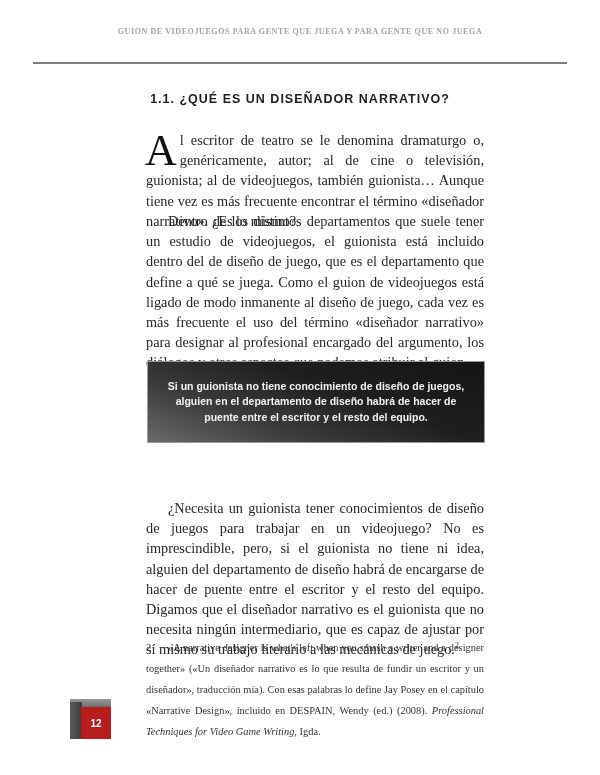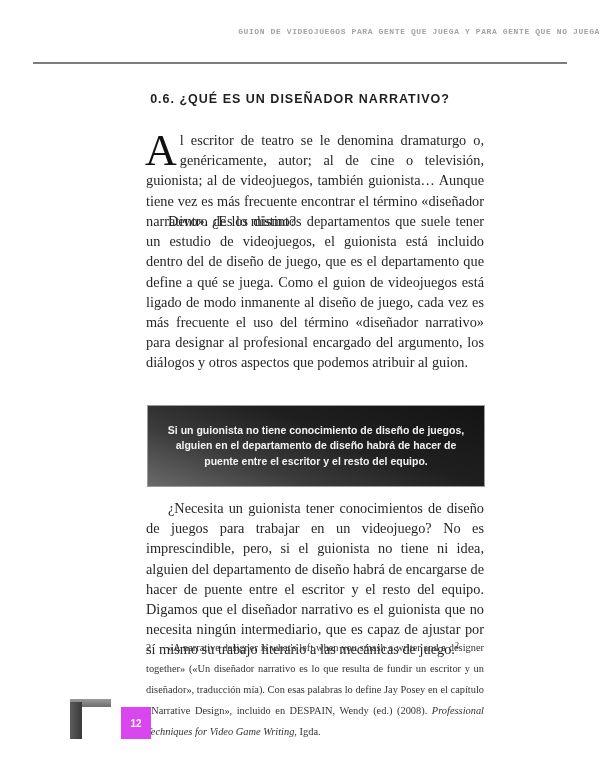--- a/index.html
+++ b/index.html
@@ -1,22 +1,22 @@
 <!DOCTYPE html>
 <html><head>
 <meta charset="utf-8">
 <style>
   html, body { margin: 0; padding: 0; }
   body {
     width: 600px; height: 775px; background: #ffffff; position: relative; overflow: hidden;
     font-family: "Liberation Serif", "DejaVu Serif", serif; color: #2a2a2a;
   }
   .running-head {
-    position: absolute; left: 0; right: 0; top: 27px; text-align: right;
-    font-family: Liberation Mono, monospace; font-weight: bold;
+    position: absolute; left: 0; right: 0; top: 27px; text-align: center;
+    font-family: Liberation Serif, serif; font-weight: bold;
     font-size: 8px; letter-spacing: 0.6px; color: #a4a4a4;
   }
   .head-rule {
     position: absolute; left: 33px; width: 534px; top: 62px; height: 2px; background: #7d7d7d;
   }
   .section-title {
     position: absolute; left: 0; right: 0; top: 92px; text-align: center;
     font-family: "Liberation Sans", "DejaVu Sans", sans-serif; font-weight: bold;
     font-size: 12.5px; letter-spacing: 1px; color: #1e1e1e;
   }
@@ -30,21 +30,21 @@
   .p2 { top: 211px; }
   .p3 { top: 460px; margin-top: 38px; }
   .indent { text-indent: 22px; }
   .dropcap {
     float: left; font-size: 44px; line-height: 34px; margin: 4px 3px 0 -1px; color: #111;
   }
   .callout {
     position: absolute; left: 147px; top: 361px; width: 336px; height: 80px;
     border: 1px solid #9a9a9a;
     background: linear-gradient(20deg, #6a6a6a 0%, #3b3b3b 30%, #1f1f1f 60%, #141414 100%);
-    display: flex; align-items: center; justify-content: center; margin-top: 44px;
+    display: flex; align-items: center; justify-content: center;
   }
   .callout-text {
     color: #f2f2f2; text-align: center; font-family: "Liberation Sans", "DejaVu Sans", sans-serif;
     font-weight: bold; font-size: 10.5px; line-height: 15.5px; width: 310px;
   }
   .footnote {
     position: absolute; left: 146px; top: 637px; width: 338px;
     font-size: 10.4px; line-height: 21px; text-align: justify; color: #333;
   }
   .fn-num { display: inline-block; width: 22px; }
@@ -55,34 +55,34 @@
     position: absolute; left: 0; top: 0; width: 41px; height: 8px;
     background: linear-gradient(#9a9a9a, #6d6d6d);
     clip-path: polygon(0 100%, 0 0, 100% 0, 100% 100%);
   }
   .cube-left {
     position: absolute; left: 0; top: 3px; width: 12px; height: 37px;
     background: linear-gradient(90deg, #5c5c5c, #3a3a3a);
   }
   .cube-front {
     position: absolute; left: 11px; top: 8px; width: 30px; height: 32px;
-    background: #d946ef; display: flex; align-items: center; justify-content: center; margin-left: 40px;
+    background: #b91c1c; display: flex; align-items: center; justify-content: center;
   }
   .page-number {
     color: #ffffff; font-family: "Liberation Sans", "DejaVu Sans", sans-serif;
     font-weight: bold; font-size: 10px;
   }
 </style>
 </head>
 <body>
 
 <div class="running-head">GUION DE VIDEOJUEGOS PARA GENTE QUE JUEGA Y PARA GENTE QUE NO JUEGA</div>
 <div class="head-rule"></div>
 
-<div class="section-title">0.6. ¿QUÉ ES UN DISEÑADOR NARRATIVO?</div>
+<div class="section-title">1.1. ¿QUÉ ES UN DISEÑADOR NARRATIVO?</div>
 
 <div class="body-text p1">
   <p><span class="dropcap">A</span><span>l escritor de teatro se le denomina dramaturgo o, genérica­mente, autor; al de cine o televisión, guionista; al de video­juegos, también guionista… Aunque tiene vez es más frecuente encontrar el término «diseñador narrativo». ¿Es lo mismo?</span></p>
 </div>
 
 <div class="body-text p2">
   <p class="indent">Dentro de los distintos departamentos que suele tener un es­tudio de videojuegos, el guionista está incluido dentro del de di­seño de juego, que es el departamento que define a qué se juega. Como el guion de videojuegos está ligado de modo inmanente al diseño de juego, cada vez es más frecuente el uso del término «diseñador narrativo» para designar al profesional encargado del argumento, los diálogos y otros aspectos que podemos atribuir al guion.</p>
 </div>
 
 <div class="callout">

